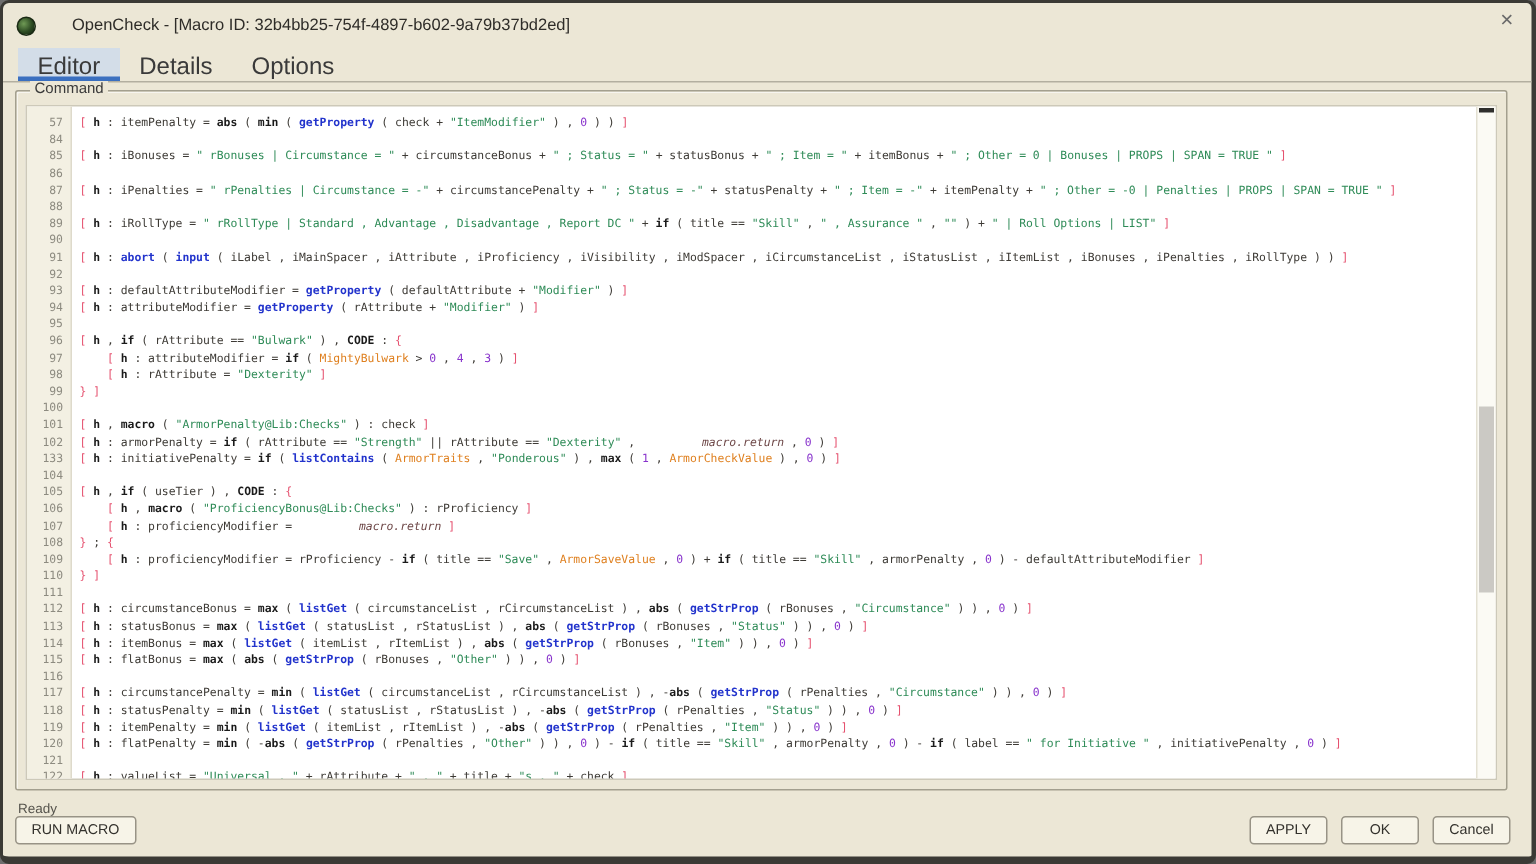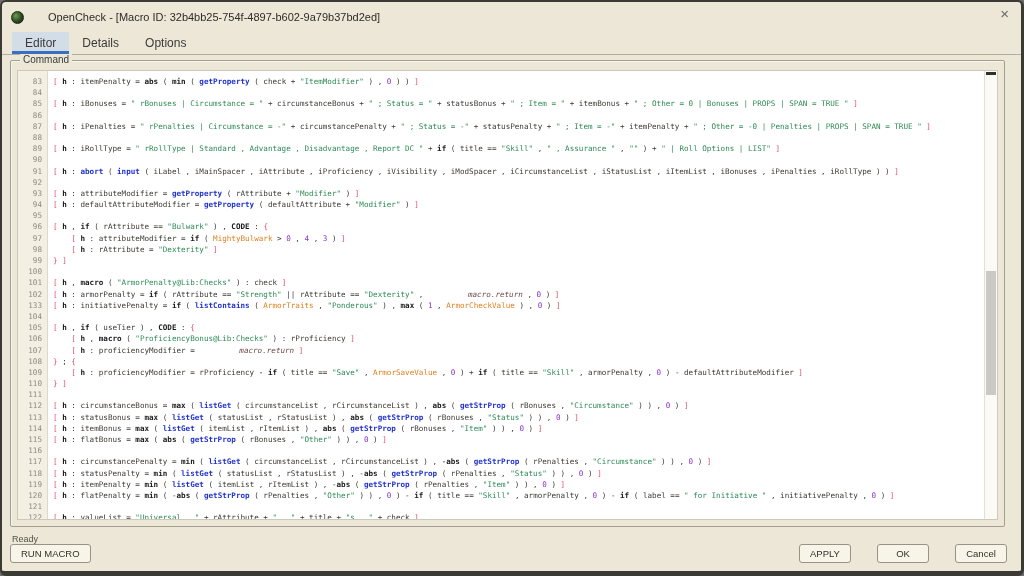--- a/index.html
+++ b/index.html
@@ -5,21 +5,21 @@
   html,body{margin:0;padding:0;width:1024px;height:576px;background:#6e6e6e;overflow:hidden;}
   *{box-sizing:border-box;}
   .window{position:absolute;inset:0;background:#ece7d6;border:2px solid #3b3a35;border-right-width:3px;border-bottom-width:5px;border-radius:6px;font-family:"Liberation Sans",sans-serif;}
   
   .titlebar{height:30px;display:flex;align-items:center;padding-left:9px;position:relative;}
   .app-icon{width:13px;height:13px;border-radius:50%;background:radial-gradient(circle at 35% 35%, #6f9a55, #2c4a22 55%, #10200e);border:1px solid #1a2a14;flex:none;}
   .titletext{margin-left:24px;font-size:11px;color:#2e2c28;}
   .closebtn{position:absolute;top:4px;right:12px;font-size:15px;line-height:15px;color:#6b6b6b;cursor:default;}
   
   .tabbar{height:23px;display:flex;align-items:stretch;padding-left:10px;border-bottom:1px solid #b3afa0;}
-  .tab{padding:4px 13px 0;font-size:12px;color:#3a3a3a;border-bottom:3px solid transparent;}
+  .tab{padding:4px 13px 0;font-size:16px;color:#3a3a3a;border-bottom:3px solid transparent;}
   .tab.selected{background:#d3dde8;border-bottom-color:var(--accent_tab_underline,#3a6fc0);}
   
   .groupbox{position:absolute;left:8px;right:16px;top:58px;bottom:44px;border:1px solid #a39f8e;border-radius:2px;box-shadow:inset 1px 1px 0 rgba(255,255,255,.6);}
   .grouplabel{position:absolute;top:-7px;left:9px;background:#ece7d6;padding:0 3px;font-size:10px;color:#3a3a3a;text-align:center;}
   
   .editor{position:absolute;left:6px;right:6px;top:9px;bottom:6px;background:#ffffff;border:1px solid #cdc9b9;display:flex;font-family:"DejaVu Sans Mono",monospace;font-size:7.6px;line-height:11.2px;}
   .gutter{flex:none;width:30px;background:#f3f0e3;border-right:1px solid #dedacb;color:#8d8b80;text-align:right;padding:5px 5px 0 0;overflow:hidden;}
   .ln{height:11.2px;}
   .codewrap{flex:1;overflow:hidden;padding:5px 0 0 5px;color:var(--syntax_default,#3d3a35);}
   .cl{white-space:pre;height:11.2px;}
@@ -30,21 +30,21 @@
   .num{color:var(--syntax_number,#8833cc);}
   .brk{color:var(--syntax_bracket,#e5506e);}
   .special{color:var(--syntax_special,#6e4848);font-style:italic;margin-left:40px;}
   .vscroll{flex:none;width:13px;position:relative;background:#fbfaf4;border-left:1px solid #e3e0d2;}
   .vthumb{position:absolute;left:1px;right:1px;top:200px;height:124px;background:#cbc9c4;}
   .vdash{position:absolute;top:1px;left:1px;right:1px;height:3px;background:#2f2f2d;}
   
   .statusbar{position:absolute;left:10px;bottom:27px;font-size:9px;color:#55534c;margin-top:14px;}
   .btn{font-family:"Liberation Sans",sans-serif;font-size:9.5px;color:#33312c;background:#f7f4e8;border:1px solid #989386;border-radius:3px;padding:3px 10px;min-width:52px;text-align:center;cursor:default;}
   .runbtn{position:absolute;left:8px;bottom:8px;}
-  .btngroup{position:absolute;right:14px;bottom:8px;display:flex;gap:26px;}
+  .btngroup{position:absolute;right:14px;bottom:8px;display:flex;gap:9px;}
 </style>
 </head>
 <body>
 
 <div class="window">
 
   <div class="titlebar">
     <span class="app-icon"></span>
     <span class="titletext">OpenCheck - [Macro ID: 32b4bb25-754f-4897-b602-9a79b37bd2ed]</span>
     <span class="closebtn">×</span>
@@ -53,21 +53,21 @@
   <div class="tabbar">
     <div class="tab selected">Editor</div>
     <div class="tab">Details</div>
     <div class="tab">Options</div>
   </div>
 
   <div class="groupbox">
     <span class="grouplabel">Command</span>
     <div class="editor">
       <div class="gutter">
-          <div class="ln">83</div>
+          <div class="ln">57</div>
           <div class="ln">84</div>
           <div class="ln">85</div>
           <div class="ln">86</div>
           <div class="ln">87</div>
           <div class="ln">88</div>
           <div class="ln">89</div>
           <div class="ln">90</div>
           <div class="ln">91</div>
           <div class="ln">92</div>
           <div class="ln">93</div>
@@ -105,22 +105,22 @@
           <div class="cl"><span class="brk">[</span> <span class="kw">h</span> : itemPenalty = <span class="kw">abs</span> ( <span class="kw">min</span> ( <span class="fn">getProperty</span> ( check + <span class="str">"ItemModifier"</span> ) , <span class="num">0</span> ) ) <span class="brk">]</span></div>
           <div class="cl"></div>
           <div class="cl"><span class="brk">[</span> <span class="kw">h</span> : iBonuses = <span class="str">" rBonuses | Circumstance = "</span> + circumstanceBonus + <span class="str">" ; Status = "</span> + statusBonus + <span class="str">" ; Item = "</span> + itemBonus + <span class="str">" ; Other = 0 | Bonuses | PROPS | SPAN = TRUE "</span> <span class="brk">]</span></div>
           <div class="cl"></div>
           <div class="cl"><span class="brk">[</span> <span class="kw">h</span> : iPenalties = <span class="str">" rPenalties | Circumstance = -"</span> + circumstancePenalty + <span class="str">" ; Status = -"</span> + statusPenalty + <span class="str">" ; Item = -"</span> + itemPenalty + <span class="str">" ; Other = -0 | Penalties | PROPS | SPAN = TRUE "</span> <span class="brk">]</span></div>
           <div class="cl"></div>
           <div class="cl"><span class="brk">[</span> <span class="kw">h</span> : iRollType = <span class="str">" rRollType | Standard , Advantage , Disadvantage , Report DC "</span> + <span class="kw">if</span> ( title == <span class="str">"Skill"</span> , <span class="str">" , Assurance "</span> , <span class="str">""</span> ) + <span class="str">" | Roll Options | LIST"</span> <span class="brk">]</span></div>
           <div class="cl"></div>
           <div class="cl"><span class="brk">[</span> <span class="kw">h</span> : <span class="fn">abort</span> ( <span class="fn">input</span> ( iLabel , iMainSpacer , iAttribute , iProficiency , iVisibility , iModSpacer , iCircumstanceList , iStatusList , iItemList , iBonuses , iPenalties , iRollType ) ) <span class="brk">]</span></div>
           <div class="cl"></div>
+          <div class="cl"><span class="brk">[</span> <span class="kw">h</span> : defaultAttributeModifier = <span class="fn">getProperty</span> ( defaultAttribute + <span class="str">"Modifier"</span> ) <span class="brk">]</span></div>
           <div class="cl"><span class="brk">[</span> <span class="kw">h</span> : attributeModifier = <span class="fn">getProperty</span> ( rAttribute + <span class="str">"Modifier"</span> ) <span class="brk">]</span></div>
-          <div class="cl"><span class="brk">[</span> <span class="kw">h</span> : defaultAttributeModifier = <span class="fn">getProperty</span> ( defaultAttribute + <span class="str">"Modifier"</span> ) <span class="brk">]</span></div>
           <div class="cl"></div>
           <div class="cl"><span class="brk">[</span> <span class="kw">h</span> , <span class="kw">if</span> ( rAttribute == <span class="str">"Bulwark"</span> ) , <span class="kw">CODE</span> : <span class="brk">{</span></div>
           <div class="cl">    <span class="brk">[</span> <span class="kw">h</span> : attributeModifier = <span class="kw">if</span> ( <span class="const">MightyBulwark</span> &gt; <span class="num">0</span> , <span class="num">4</span> , <span class="num">3</span> ) <span class="brk">]</span></div>
           <div class="cl">    <span class="brk">[</span> <span class="kw">h</span> : rAttribute = <span class="str">"Dexterity"</span> <span class="brk">]</span></div>
           <div class="cl"><span class="brk">}</span> <span class="brk">]</span></div>
           <div class="cl"></div>
           <div class="cl"><span class="brk">[</span> <span class="kw">h</span> , <span class="kw">macro</span> ( <span class="str">"ArmorPenalty@Lib:Checks"</span> ) : check <span class="brk">]</span></div>
           <div class="cl"><span class="brk">[</span> <span class="kw">h</span> : armorPenalty = <span class="kw">if</span> ( rAttribute == <span class="str">"Strength"</span> || rAttribute == <span class="str">"Dexterity"</span> , <span class="special">macro.return</span> , <span class="num">0</span> ) <span class="brk">]</span></div>
           <div class="cl"><span class="brk">[</span> <span class="kw">h</span> : initiativePenalty = <span class="kw">if</span> ( <span class="fn">listContains</span> ( <span class="const">ArmorTraits</span> , <span class="str">"Ponderous"</span> ) , <span class="kw">max</span> ( <span class="num">1</span> , <span class="const">ArmorCheckValue</span> ) , <span class="num">0</span> ) <span class="brk">]</span></div>
           <div class="cl"></div>

